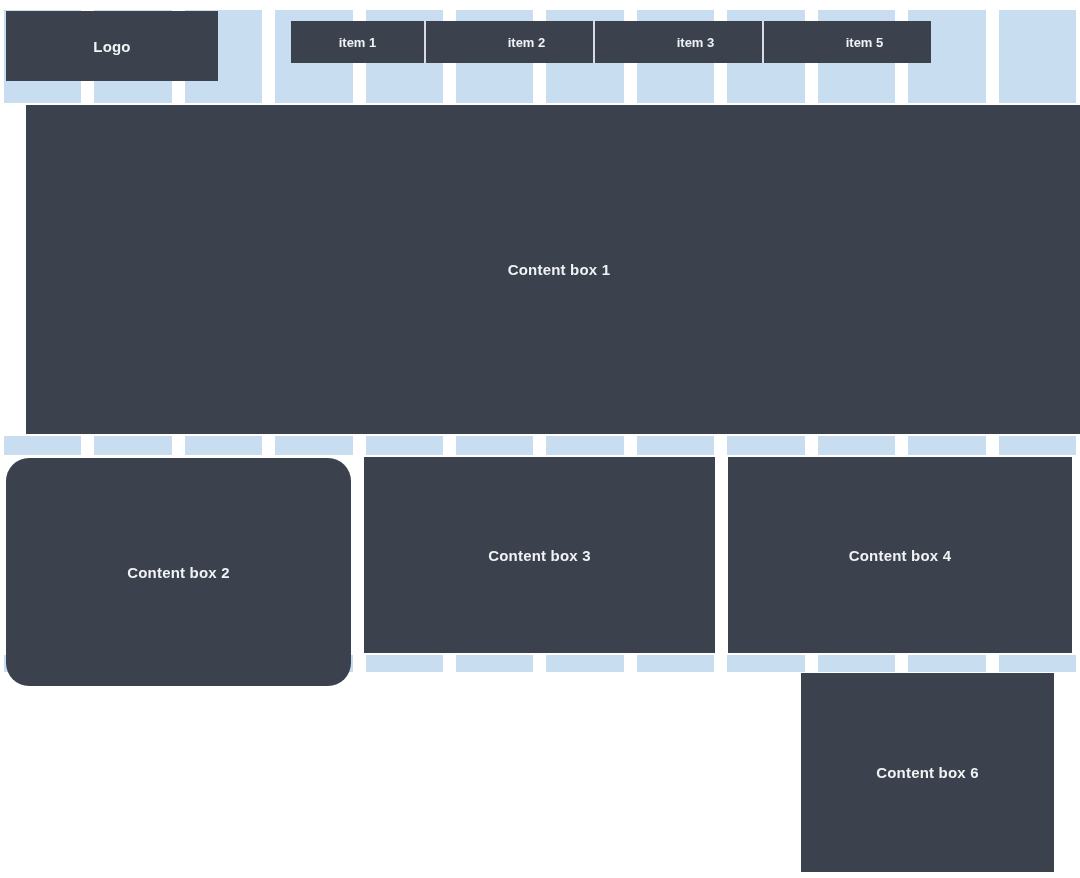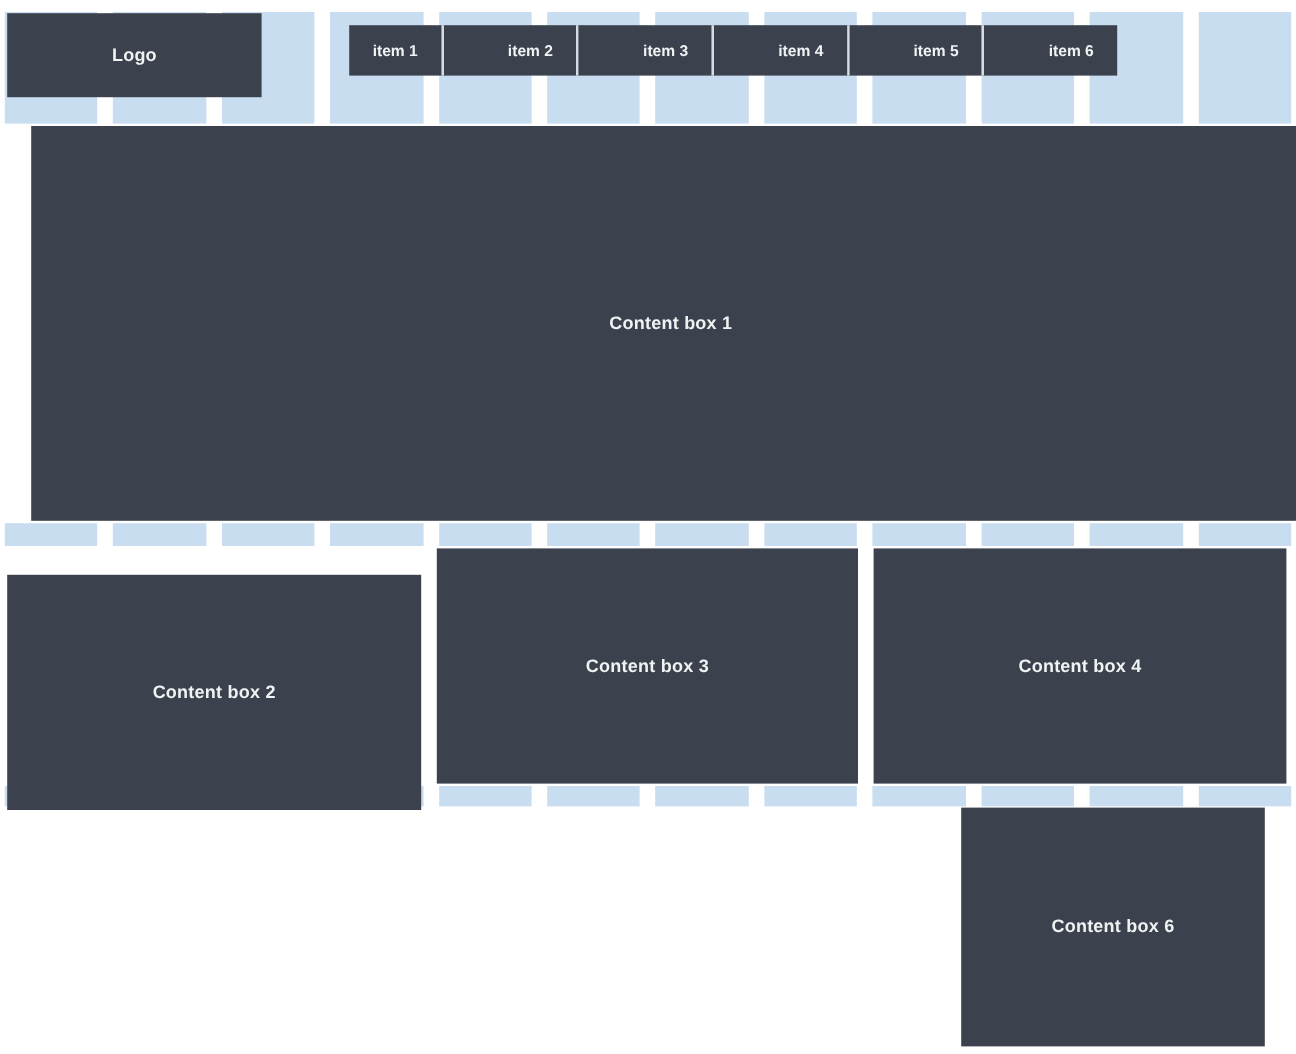--- a/index.html
+++ b/index.html
@@ -52,21 +52,21 @@
     display: flex;
     align-items: center;
     justify-content: center;
     font-weight: bold;
     font-size: 13px;
     cursor: pointer;
   }
   .nav-item + .nav-item { border-left: 2px solid var(--divider, #d6dce2); padding-left: 34px; }
 
   #box1 { left: 6px;   top: 105px; width: 1066px; height: 329px; margin-left: 20px; }
-  #box2 { left: 6px;   top: 479px; width: 345px;  height: 196px; }
+  #box2 { left: 6px;   top: 458px; width: 345px;  height: 228px; border-radius: 23px; }
   #box3 { left: 364px; top: 457px; width: 351px;  height: 196px; }
   #box4 { left: 728px; top: 457px; width: 344px;  height: 196px; }
   #box5 { left: 6px;   top: 673px; width: 796px;  height: 199px; }
   #box6 { left: 801px; top: 673px; width: 253px;  height: 199px; }
 </style>
 </head>
 <body>
 
 <div class="stage">
 
@@ -121,27 +121,21 @@
     <div class="nav-item">
         <span>item 1</span>
       </div>
     <div class="nav-item">
         <span>item 2</span>
       </div>
     <div class="nav-item">
         <span>item 3</span>
       </div>
     <div class="nav-item">
-        <span>item 4</span>
-      </div>
-    <div class="nav-item">
         <span>item 5</span>
-      </div>
-    <div class="nav-item">
-        <span>item 6</span>
       </div>
   </nav>
 
   <div class="box" id="box1">
     <span>Content box 1</span>
   </div>
   <div class="box" id="box2">
     <span>Content box 2</span>
   </div>
   <div class="box" id="box3">

